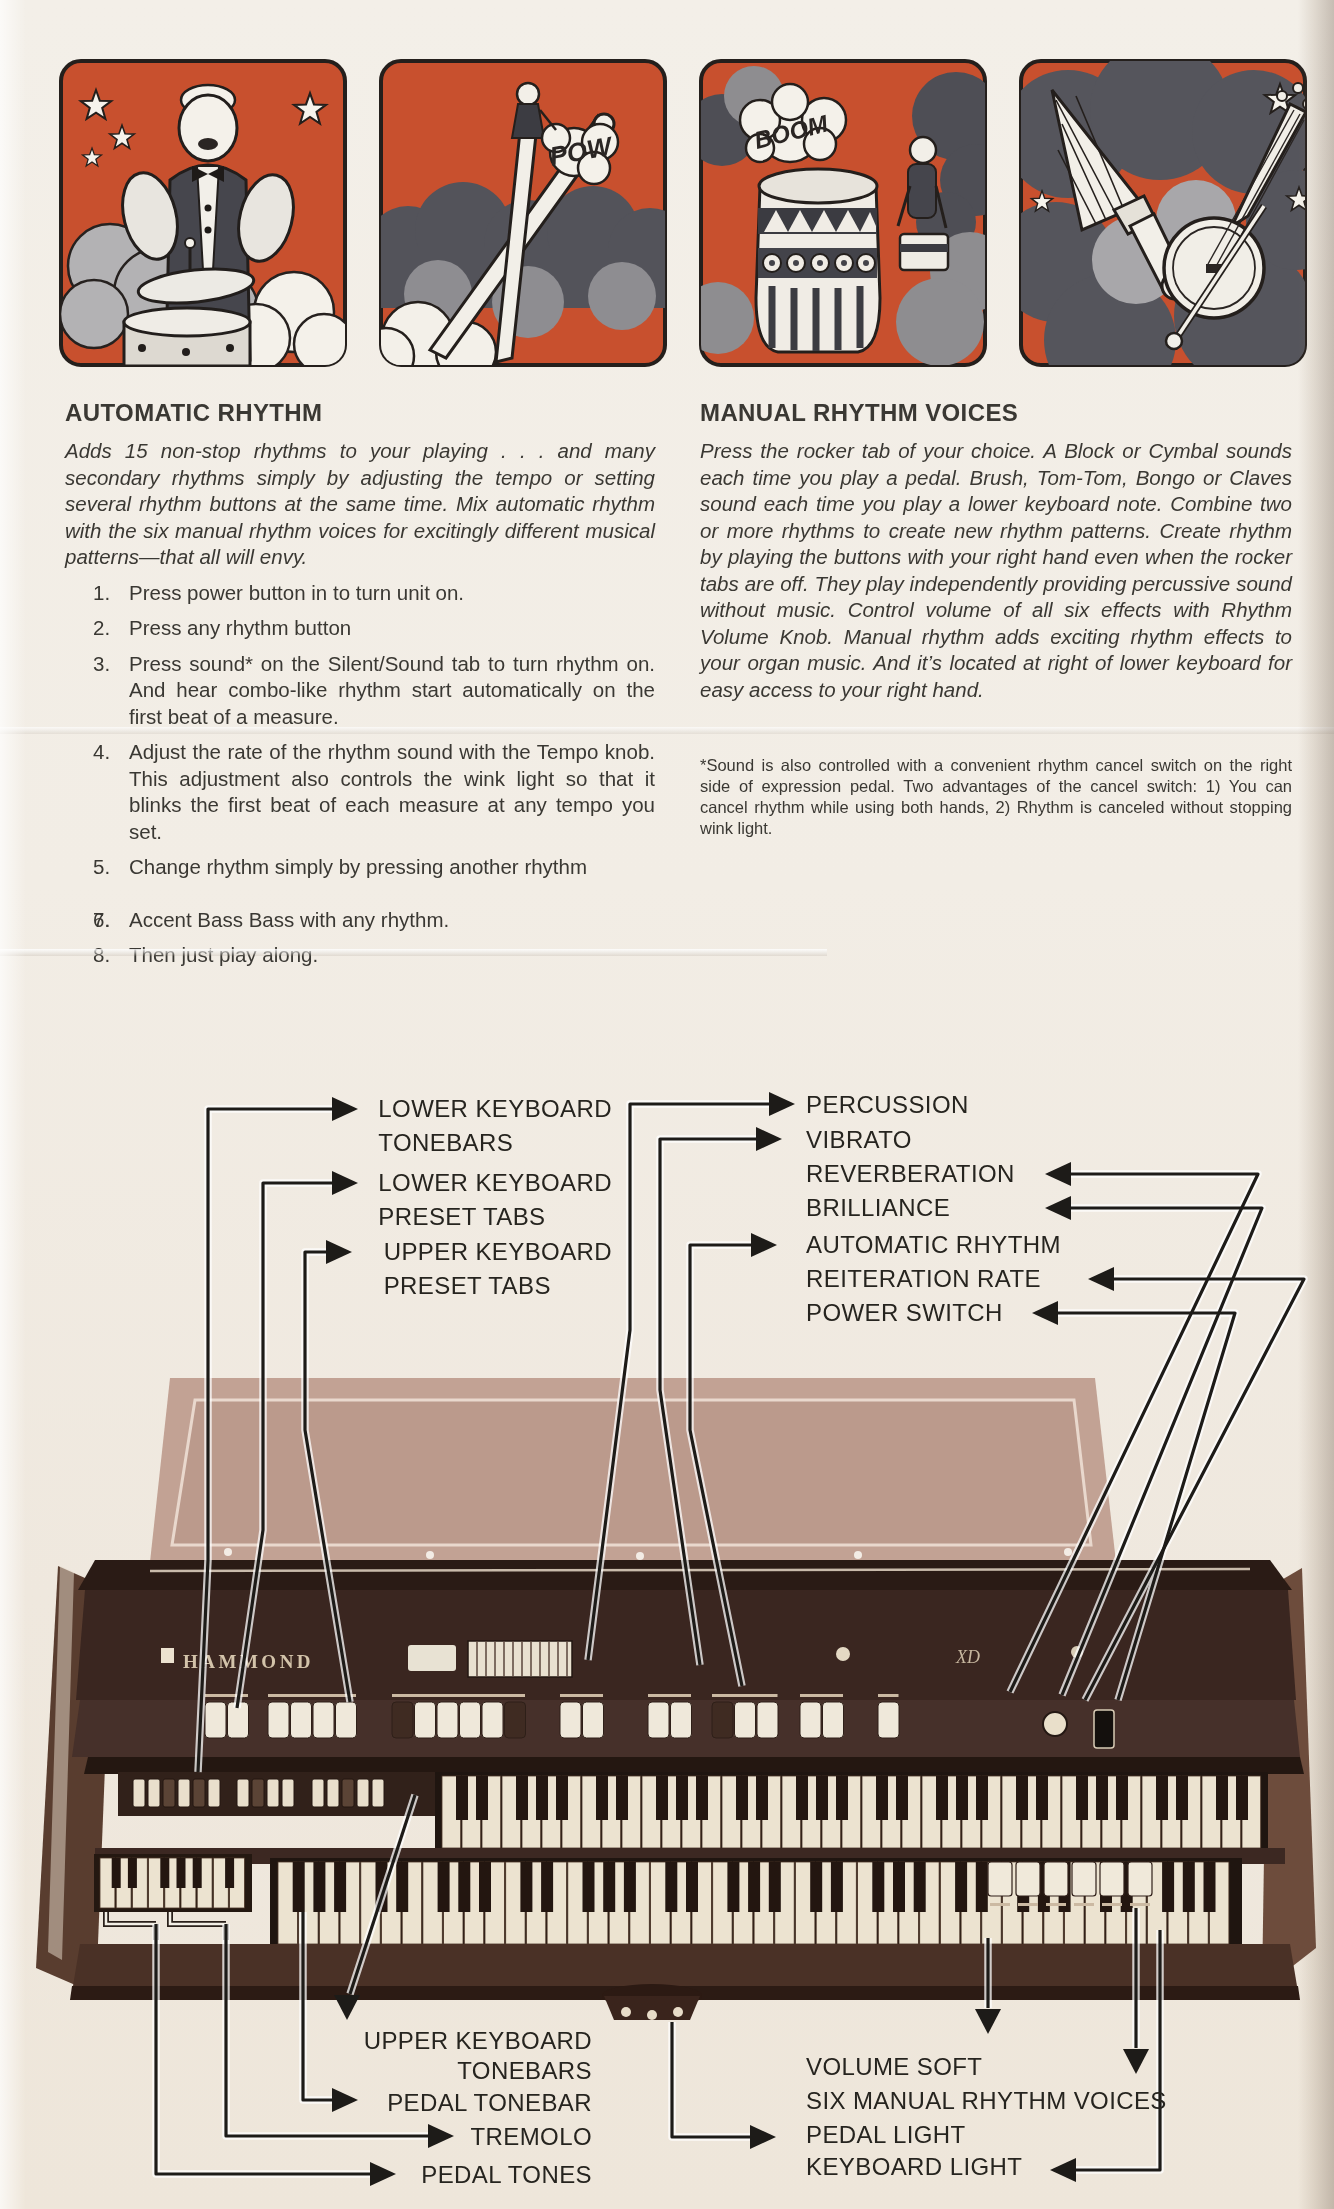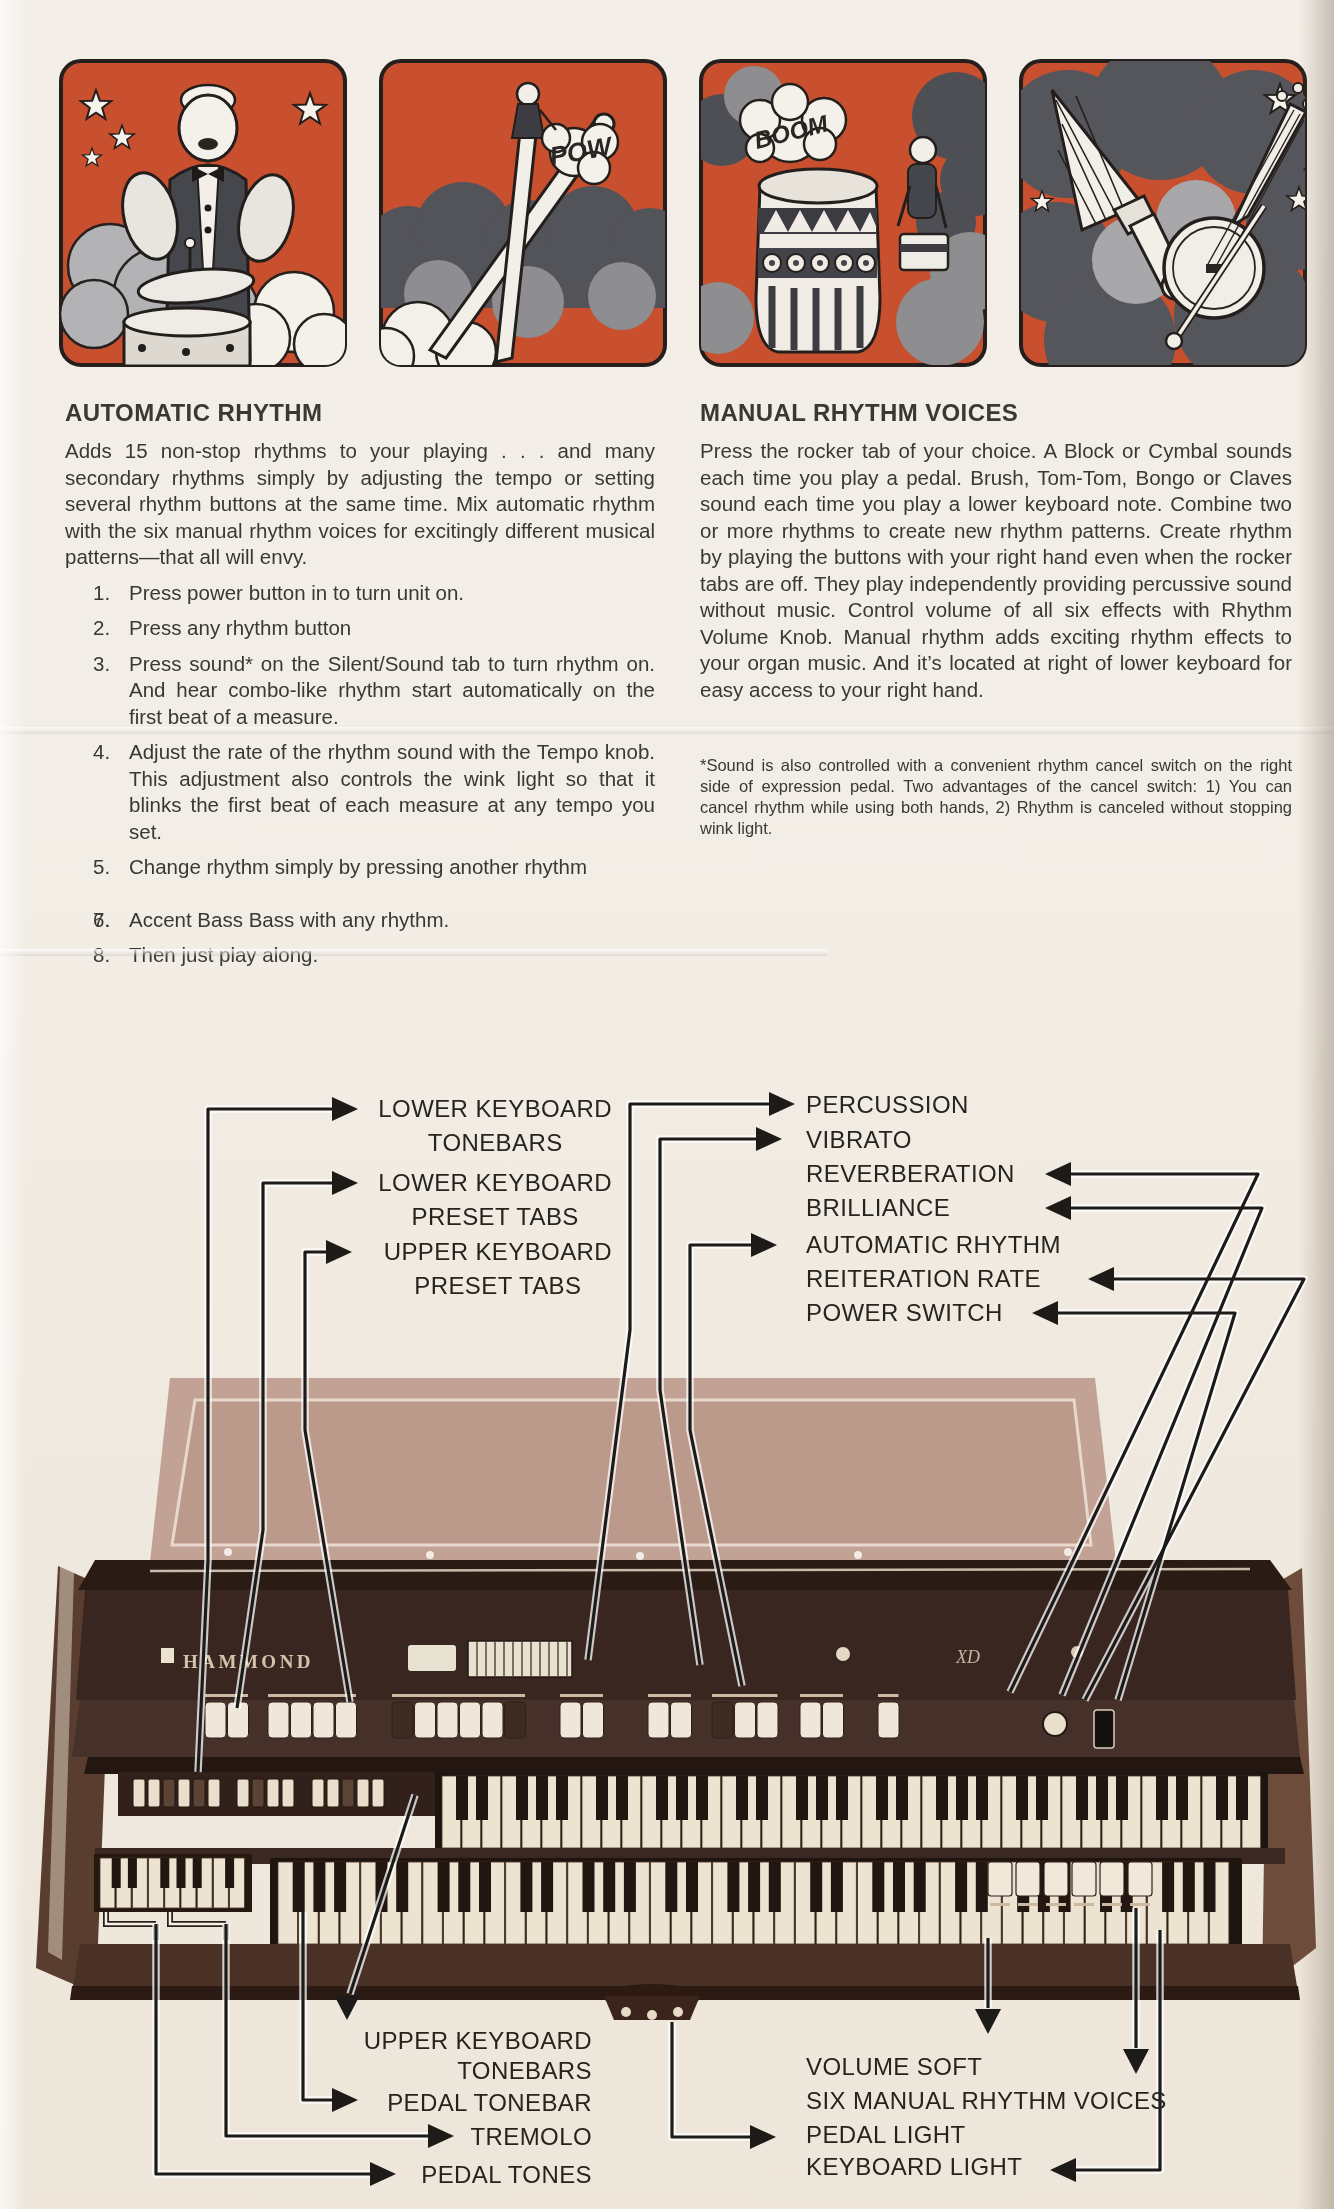--- a/index.html
+++ b/index.html
@@ -10,21 +10,21 @@
   }
   
   .panels{position:absolute;left:58px;top:58px;display:flex;gap:30px;}
   .panel{width:290px;height:310px;}
   .panel svg{display:block;width:290px;height:310px;}
   
   .col{position:absolute;top:399px;}
   .col-left{left:65px;width:590px;}
   .col-right{left:700px;width:592px;}
   h2.sec{font-size:24px;font-weight:700;letter-spacing:.4px;margin:0 0 11px 0;color:#3a3833;}
-  p.body{font-size:20.5px;line-height:26.5px;text-align:justify;margin:0;color:#3a3833;}
+  p.body{font-size:20.5px;line-height:26.5px;text-align:justify;margin:0;color:#3a3833;font-style:italic;}
   .howit{margin-top:15px;font-size:20.5px;line-height:26px;color:#3a3833;}
   ol.steps{list-style:none;margin:7px 0 0 0;padding:0;}
   ol.steps li{position:relative;padding-left:64px;font-size:20.5px;line-height:26.5px;margin-top:9px;text-align:justify;color:#3a3833;}
   ol.steps li .num{position:absolute;left:28px;}
   ol.steps li.gap{margin-top:26px;}
   .footnote{margin-top:52px;font-size:16.5px;line-height:21px;text-align:justify;color:#3a3833;}
   
   .fold{position:absolute;left:0;width:100%;height:7px;pointer-events:none;
     background:linear-gradient(180deg,rgba(255,255,255,.85),rgba(120,108,90,.14));}
   .fold.f1{top:727px;opacity:.8;}
@@ -32,21 +32,21 @@
   .edge-right{position:absolute;top:0;right:0;width:36px;height:100%;pointer-events:none;
     background:linear-gradient(to right,rgba(0,0,0,0),rgba(128,106,82,.16) 45%,rgba(92,72,55,.30));}
   .edge-left{position:absolute;top:0;left:0;width:26px;height:100%;pointer-events:none;
     background:linear-gradient(to right,rgba(255,255,255,.7),rgba(255,255,255,0));}
   
   .organ-svg,.lines-svg{position:absolute;left:0;top:0;}
   .organ-svg{z-index:1;}
   .lines-svg{z-index:3;pointer-events:none;}
   .callout{position:absolute;z-index:4;font-size:24px;letter-spacing:.4px;color:#26241f;white-space:nowrap;}
   .callout span{display:block;}
-  .tl{right:722px;text-align:center;line-height:34px;}
+  .tl{right:722px;text-align:left;line-height:34px;}
   .bl{right:742px;text-align:right;line-height:30px;}
   .tr,.br{left:806px;text-align:center;line-height:26px;}
 </style>
 </head>
 <body>
 
 <div class="page">
 
   <div class="panels">
 

